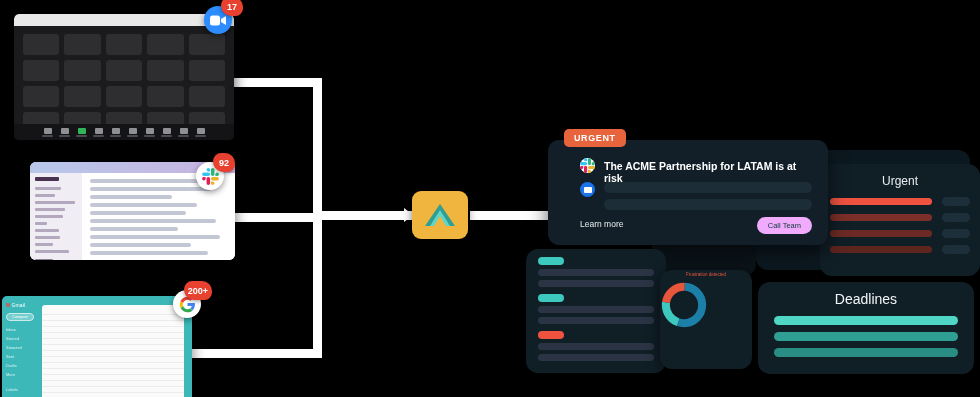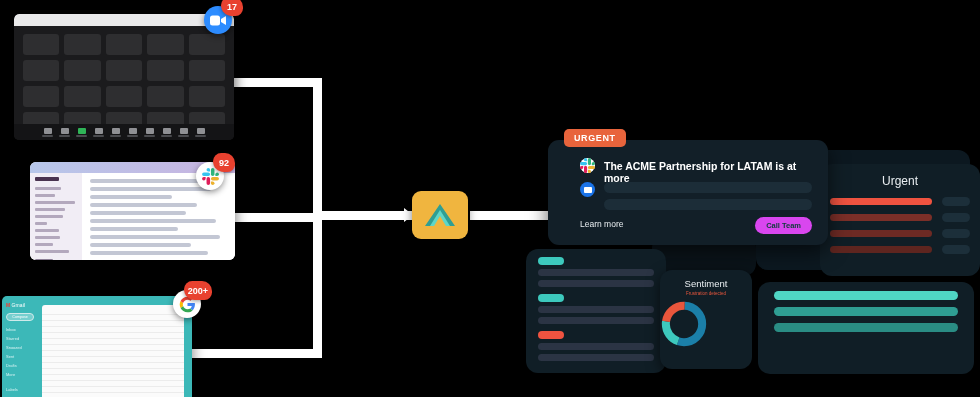--- a/index.html
+++ b/index.html
@@ -128,22 +128,22 @@
   .urgent-bar {
     position: absolute; left: 56px; right: 16px; height: 11px;
     background: #1c2d38; border-radius: 6px;
   }
   .urgent-learn {
     position: absolute; left: 32px; bottom: 16px;
     color: #e9eef1; font-size: 8.5px; 
   }
   .urgent-call {
     position: absolute; right: 16px; bottom: 11px;
-    background: #d946ef; color: #0d3b3a; font-size: 7.5px;
-    padding: 4px 11px; border-radius: 9px; font-weight: bold;
+    background: #f0abfc; color: #0d3b3a; font-size: 7.5px;
+    padding: 4px 11px; border-radius: 9px; font-weight: normal;
   }
 
   
   .panel-urgent { left: 820px; top: 164px; width: 160px; height: 112px; }
   .panel-urgent .p-title { color: #e9eef1; font-size: 12px; text-align: center; padding-top: 10px; }
   .p-rows { padding: 9px 10px 0 10px; display: flex; flex-direction: column; gap: 7px; }
   .p-row { display: flex; align-items: center; gap: 10px; }
   .p-bar { height: 7px; border-radius: 4px; flex: 1; }
   .p-pill { width: 28px; height: 9px; border-radius: 5px; background: #1c2f3a; }
 
@@ -401,21 +401,21 @@
         <path d="M8.9 6.4a2.5 2.5 0 1 1 0 5H2.6a2.5 2.5 0 1 1 0-5z" fill="#36c5f0"></path>
         <path d="M18.9 8.9a2.5 2.5 0 1 1 2.5 2.5h-2.5z" fill="#2eb67d"></path>
         <path d="M17.6 8.9a2.5 2.5 0 1 1-5 0V2.6a2.5 2.5 0 1 1 5 0z" fill="#2eb67d"></path>
         <path d="M15.1 18.9a2.5 2.5 0 1 1-2.5 2.5v-2.5z" fill="#ecb22e"></path>
         <path d="M15.1 17.6a2.5 2.5 0 1 1 0-5h6.3a2.5 2.5 0 1 1 0 5z" fill="#ecb22e"></path>
       </svg>
     </div>
     <div class="ic-msg-small">
         <span class="env"></span>
       </div>
-    <div class="urgent-title">The ACME Partnership for LATAM is at more</div>
+    <div class="urgent-title">The ACME Partnership for LATAM is at risk</div>
     <div class="urgent-bar" style="top:42px;"></div>
     <div class="urgent-bar" style="top:59px;"></div>
     <div class="urgent-learn">Learn more</div>
     <div class="urgent-call">Call Team</div>
   </div>
 
   <div class="card panel-trends">
     <div class="t-rows">
       <div class="t-chip" style="background:#3dc9bd"></div>
       <div class="t-bar"></div>
@@ -423,30 +423,30 @@
       <div class="t-chip" style="background:#3dc9bd; margin-top:3px"></div>
       <div class="t-bar"></div>
       <div class="t-bar"></div>
       <div class="t-chip" style="background:#ef5340; margin-top:3px"></div>
       <div class="t-bar"></div>
       <div class="t-bar"></div>
     </div>
   </div>
 
   <div class="card panel-sent">
-    <div class="p-title">Sentiment</div>
     <div class="p-sub">Frustration detected</div>
     <svg class="donut" viewBox="0 0 42 42" aria-hidden="true">
       <circle cx="21" cy="21" r="15.9" fill="none" stroke="#1b7fa8" stroke-width="7" stroke-dasharray="55 45" stroke-dashoffset="25"></circle>
       <circle cx="21" cy="21" r="15.9" fill="none" stroke="#3dc9bd" stroke-width="7" stroke-dasharray="22 78" stroke-dashoffset="-30"></circle>
       <circle cx="21" cy="21" r="15.9" fill="none" stroke="#e8563c" stroke-width="7" stroke-dasharray="23 77" stroke-dashoffset="-52"></circle>
     </svg>
   </div>
 
   <div class="card panel-dead">
+    <div class="p-title">Deadlines</div>
     <div class="d-rows">
       <div class="d-bar" style="background:#4fd6c4"></div>
       <div class="d-bar" style="background:#2f9e93"></div>
       <div class="d-bar" style="background:#2a8d84"></div>
     </div>
   </div>
 
 </div>
 
 </body></html>

